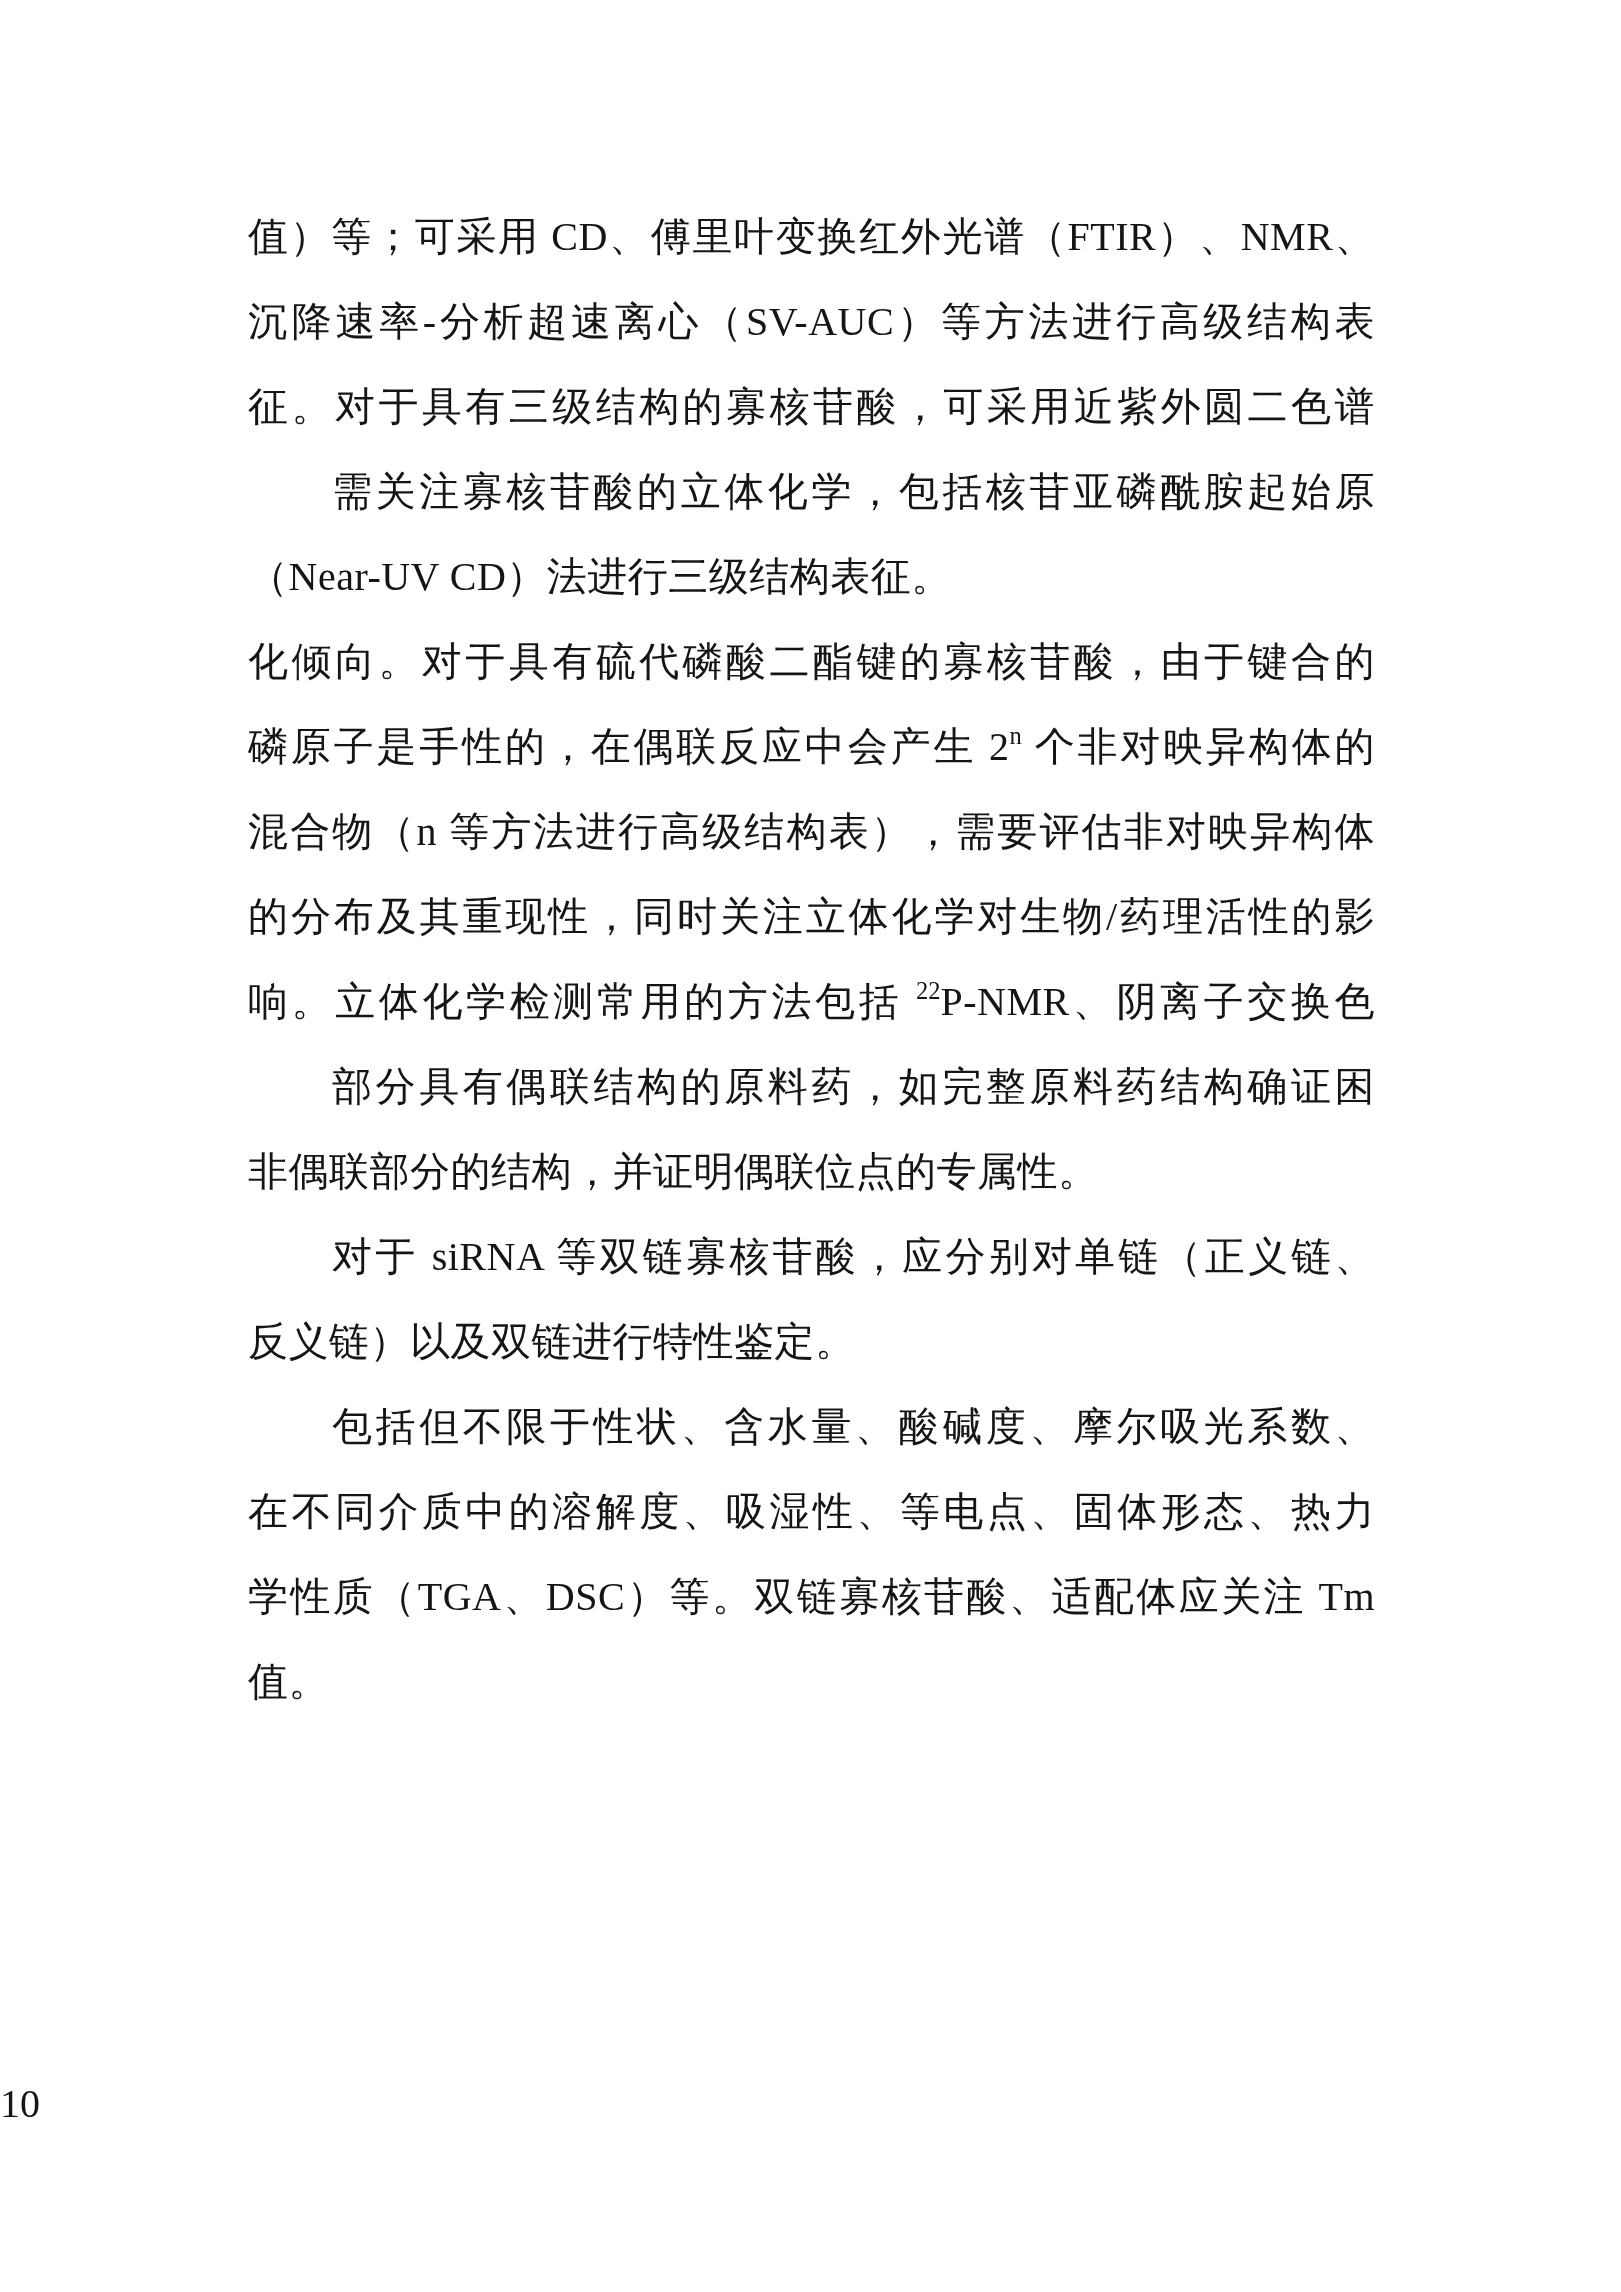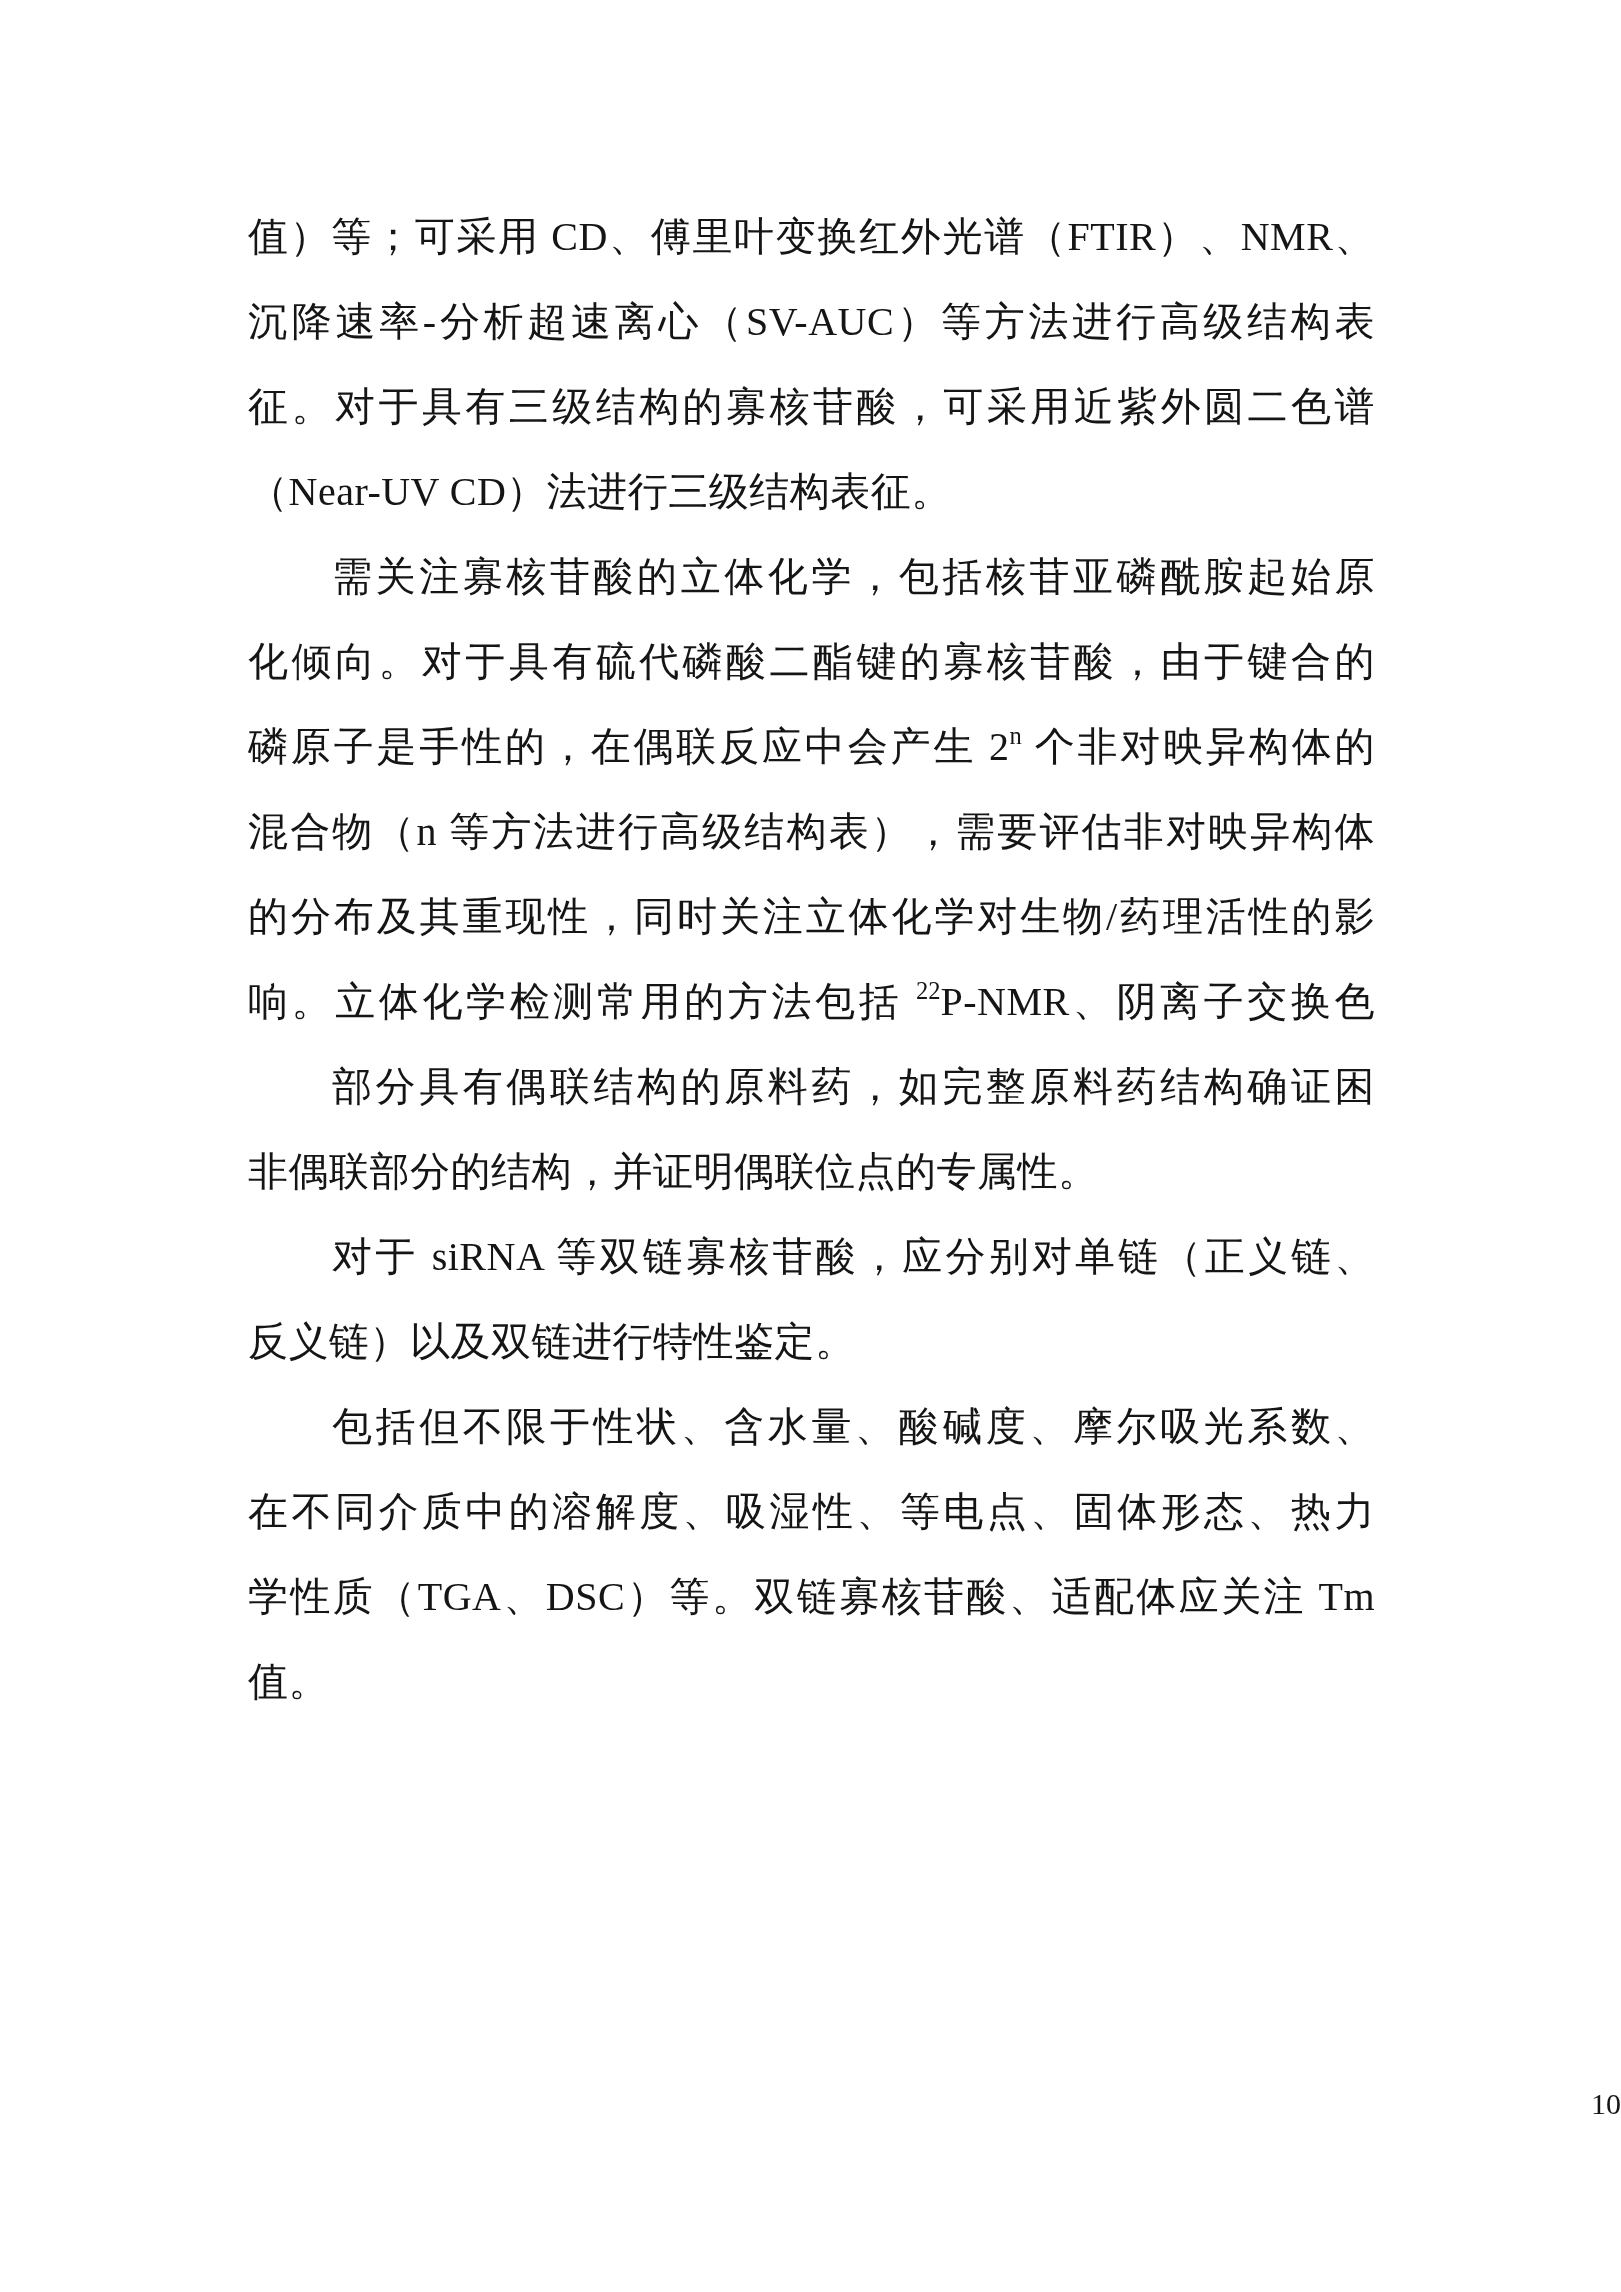--- a/index.html
+++ b/index.html
@@ -44,36 +44,36 @@
     font-size: 24.5px;
     line-height: 0;
     vertical-align: 15.7px;
     letter-spacing: 0;
   }
   .page-number {
     position: absolute;
     top: 2084px;
     left: 0;
     width: 100%;
-    text-align: right;
-    font-size: 30px;
+    text-align: left;
+    font-size: 40px;
     line-height: 39px;
     color: #151515;
   }
 </style>
 </head>
 <body>
 
 <div class="page">
   <div class="text-block">
     <div class="line j">值）等；可采用 CD、傅里叶变换红外光谱（FTIR）、NMR、</div>
     <div class="line j">沉降速率-分析超速离心（SV-AUC）等方法进行高级结构表</div>
     <div class="line j">征。对于具有三级结构的寡核苷酸，可采用近紫外圆二色谱</div>
+    <div class="line j indent">需关注寡核苷酸的立体化学，包括核苷亚磷酰胺起始原</div>
     <div class="line">（Near-UV CD）法进行三级结构表征。</div>
-    <div class="line j indent">需关注寡核苷酸的立体化学，包括核苷亚磷酰胺起始原</div>
     <div class="line j">化倾向。对于具有硫代磷酸二酯键的寡核苷酸，由于键合的</div>
     <div class="line j"><span>磷原子是手性的，在偶联反应中会产生 2</span><sup>n</sup><span> 个非对映异构体的</span></div>
     <div class="line j">混合物（n 等方法进行高级结构表），需要评估非对映异构体</div>
     <div class="line j">的分布及其重现性，同时关注立体化学对生物/药理活性的影</div>
     <div class="line j"><span>响。立体化学检测常用的方法包括 </span><sup>22</sup><span>P-NMR、阴离子交换色</span></div>
     <div class="line j indent">部分具有偶联结构的原料药，如完整原料药结构确证困</div>
     <div class="line">非偶联部分的结构，并证明偶联位点的专属性。</div>
     <div class="line j indent">对于 siRNA 等双链寡核苷酸，应分别对单链（正义链、</div>
     <div class="line">反义链）以及双链进行特性鉴定。</div>
     <div class="line j indent">包括但不限于性状、含水量、酸碱度、摩尔吸光系数、</div>

